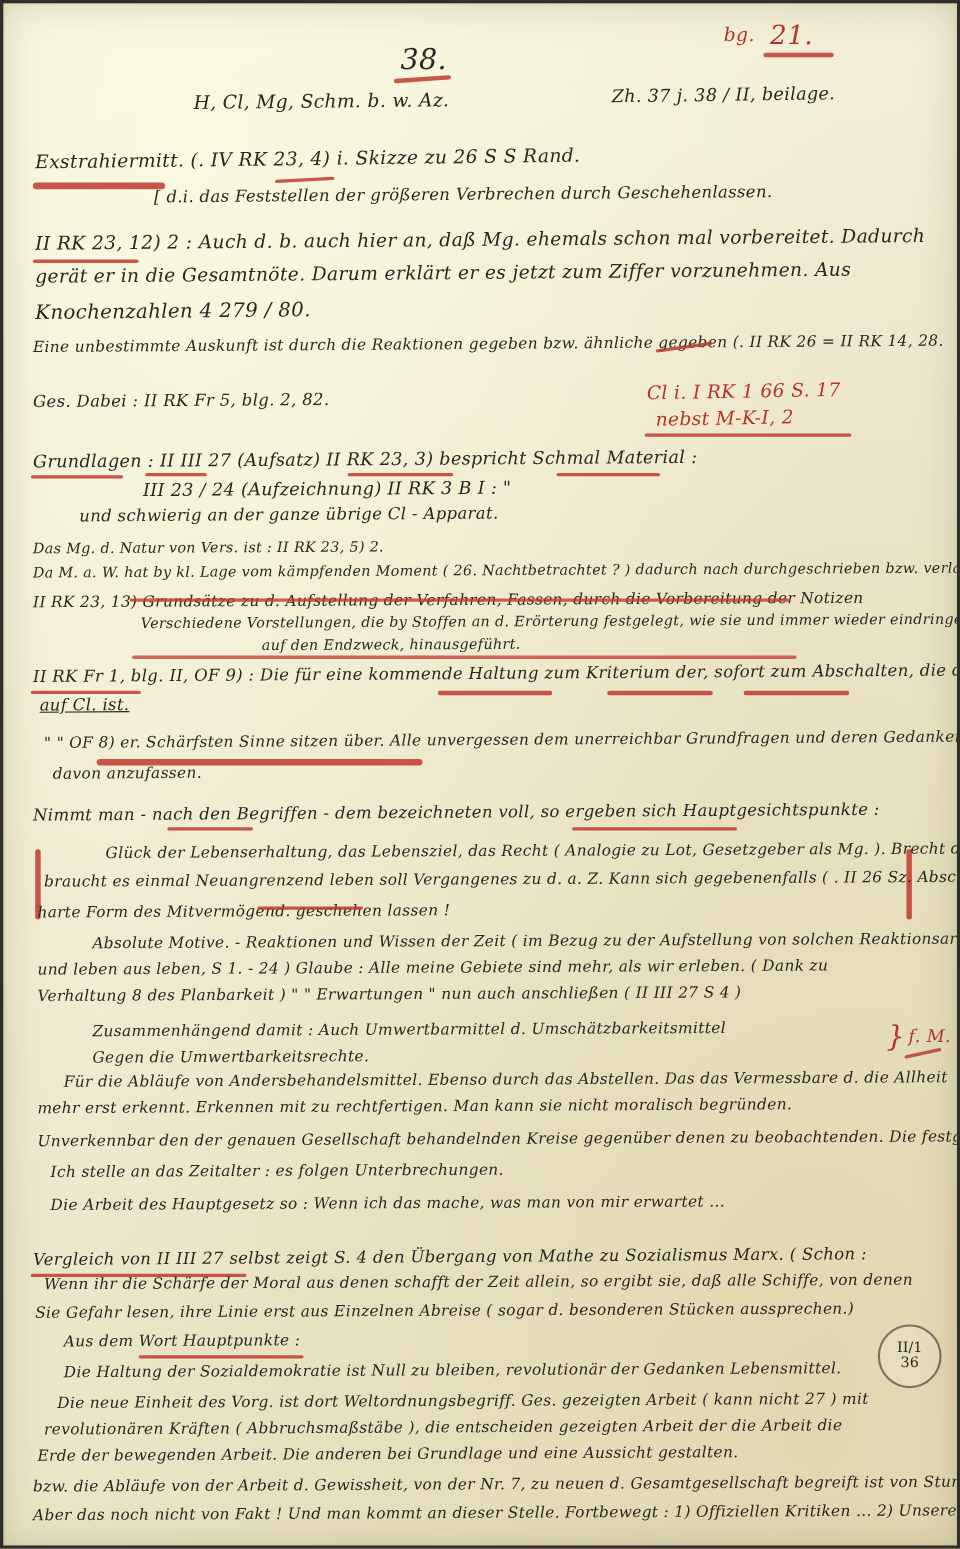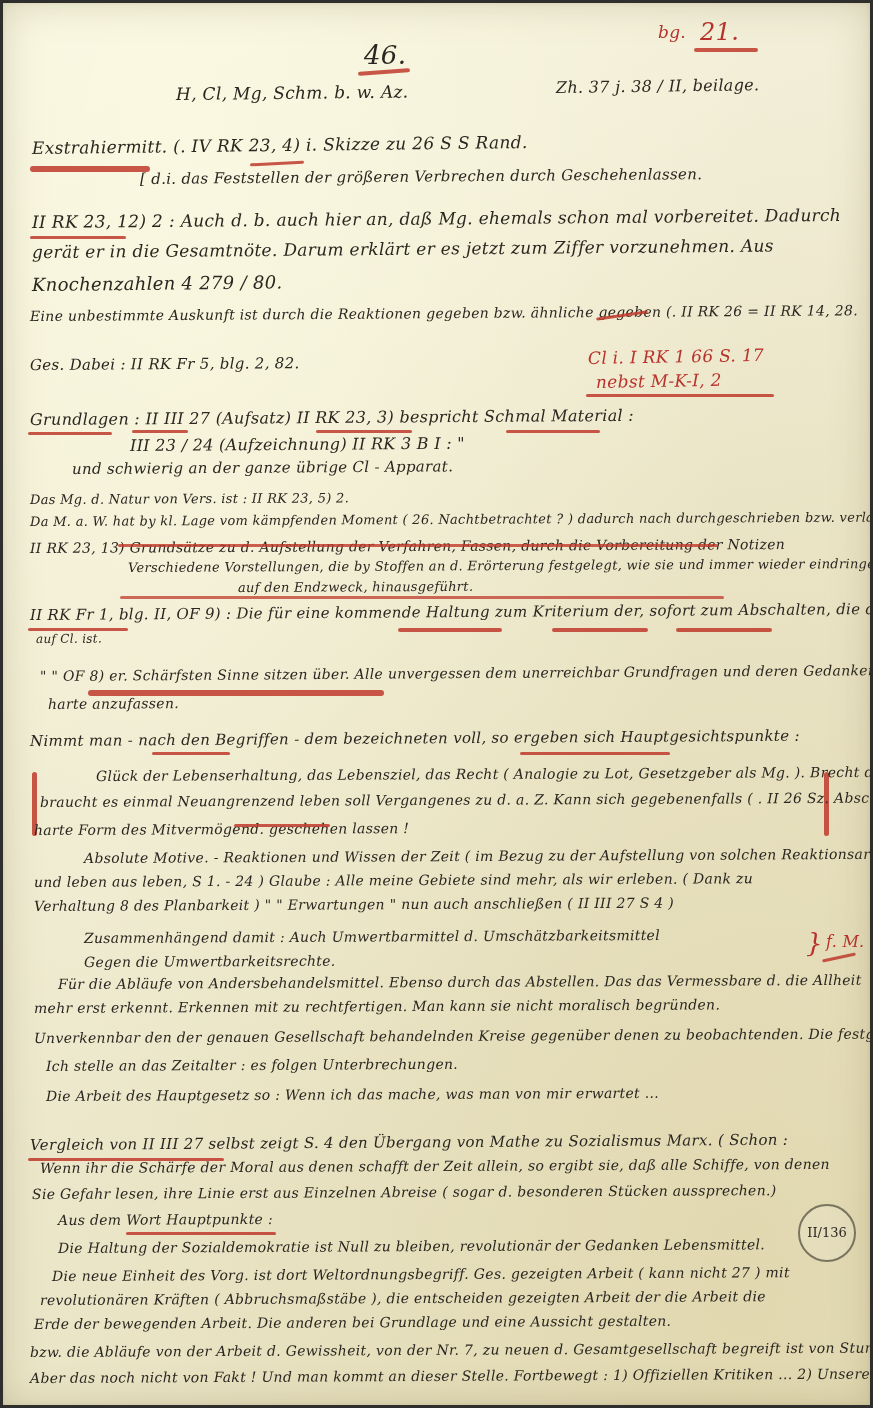--- a/index.html
+++ b/index.html
@@ -56,41 +56,41 @@
   .stroke.thick{height:6px;}
   .stroke.vert{width:5px;border-radius:4px;}
 
   .circle-stamp{
     position:absolute;
     width:54px;height:54px;border-radius:50%;
     border:2px solid #7a7560;
     color:#2a2620;
     font-family:"DejaVu Serif", serif;
     font-size:13px;
-    display:flex;flex-direction:row;align-items:center;justify-content:center;
+    display:flex;flex-direction:column;align-items:center;justify-content:center;
     line-height:1.05;
     background:rgba(255,255,255,0.12);
   }
   .num{
     position:absolute;
     font-family:"DejaVu Serif", serif;
     font-style:italic;
   }
 </style>
 </head>
 <body>
 
 <div class="page">
   <div class="paper-tint"></div>
 
   <div class="num hw red" style="left:658px;top:22px;font-size:17px;">bg.</div>
   <div class="num hw red" style="left:700px;top:18px;font-size:24px;">21.</div>
   <div class="stroke med" style="left:694px;top:48px;width:64px;background:#c0392b;"></div>
 
-  <div class="num hw ink" style="left:364px;top:40px;font-size:26px;">46.</div>
+  <div class="num hw ink" style="left:364px;top:40px;font-size:26px;">38.</div>
   <div class="stroke med" style="left:358px;top:70px;width:52px;transform:rotate(-4deg);"></div>
 
   <div class="hw ink" style="left:176px;top:84px;font-size:17px;transform:rotate(-0.6deg);">H, Cl, Mg, Schm. b. w. Az.</div>
   <div class="hw ink" style="left:556px;top:78px;font-size:16px;transform:rotate(-0.8deg);">Zh. 37 j. 38 / II, beilage.</div>
 
   <div class="hw ink" style="left:32px;top:138px;font-size:17px;transform:rotate(-0.7deg);">Exstrahiermitt. (. IV RK 23, 4)   i. Skizze zu 26 S S Rand.</div>
   <div class="stroke thick" style="left:30px;top:166px;width:120px;"></div>
   <div class="stroke thin" style="left:250px;top:162px;width:54px;transform:rotate(-3deg);"></div>
 
   <div class="hw ink" style="left:140px;top:170px;font-size:15px;transform:rotate(-0.5deg);">[ d.i. das Feststellen der größeren Verbrechen durch Geschehenlassen.</div>
@@ -128,25 +128,25 @@
   <div class="hw ink" style="left:128px;top:560px;font-size:13px;transform:rotate(-0.3deg);">Verschiedene Vorstellungen, die by Stoffen an d. Erörterung festgelegt, wie sie und immer wieder eindringen konnte</div>
   <div class="hw ink" style="left:238px;top:580px;font-size:13px;transform:rotate(-0.3deg);">auf den Endzweck, hinausgeführt.</div>
   <div class="stroke thin" style="left:120px;top:596px;width:604px;background:#c0392b;opacity:.75;"></div>
 
   <div class="hw ink" style="left:30px;top:606px;font-size:15px;transform:rotate(-0.4deg);">II RK Fr 1, blg. II, OF 9) :     Die für eine kommende Haltung zum Kriterium der, sofort zum Abschalten, die der Klarheit vom</div>
   <div class="stroke thin" style="left:28px;top:628px;width:100px;"></div>
   <div class="stroke med" style="left:398px;top:628px;width:104px;"></div>
   <div class="stroke med" style="left:552px;top:628px;width:96px;"></div>
   <div class="stroke med" style="left:676px;top:628px;width:96px;"></div>
 
-  <div class="hw ink" style="left:36px;top:632px;font-size:12px;transform:rotate(-0.4deg);">auf Cl. ist.</div>
+  <div class="hw ink" style="left:36px;top:632px;font-size:15px;transform:rotate(-0.4deg);text-decoration:underline;">auf Cl. ist.</div>
 
   <div class="hw ink" style="left:40px;top:668px;font-size:14px;transform:rotate(-0.4deg);">"         "   OF 8)  er.  Schärfsten Sinne sitzen über. Alle unvergessen dem unerreichbar Grundfragen und deren Gedankenordnung : er. etwas</div>
   <div class="stroke thick" style="left:88px;top:690px;width:296px;"></div>
-  <div class="hw ink" style="left:48px;top:696px;font-size:14px;transform:rotate(-0.4deg);">harte anzufassen.</div>
+  <div class="hw ink" style="left:48px;top:696px;font-size:14px;transform:rotate(-0.4deg);">davon anzufassen.</div>
 
   <div class="hw ink" style="left:30px;top:732px;font-size:15px;transform:rotate(-0.4deg);">Nimmt man - nach den Begriffen - dem bezeichneten voll, so ergeben sich Hauptgesichtspunkte :</div>
   <div class="stroke thin" style="left:152px;top:752px;width:78px;"></div>
   <div class="stroke thin" style="left:520px;top:752px;width:150px;"></div>
 
   <div class="stroke vert" style="left:32px;top:772px;height:64px;"></div>
   <div class="stroke vert" style="left:824px;top:772px;height:64px;"></div>
 
   <div class="hw ink" style="left:96px;top:768px;font-size:14px;transform:rotate(-0.3deg);">Glück der Lebenserhaltung, das Lebensziel, das Recht ( Analogie zu Lot, Gesetzgeber als Mg. ). Brecht das Leben,</div>
   <div class="hw ink" style="left:40px;top:794px;font-size:14px;transform:rotate(-0.3deg);">braucht es einmal Neuangrenzend leben soll Vergangenes zu d. a. Z. Kann sich gegebenenfalls ( . II 26 Sz. Abschn. S) angezeigt</div>

